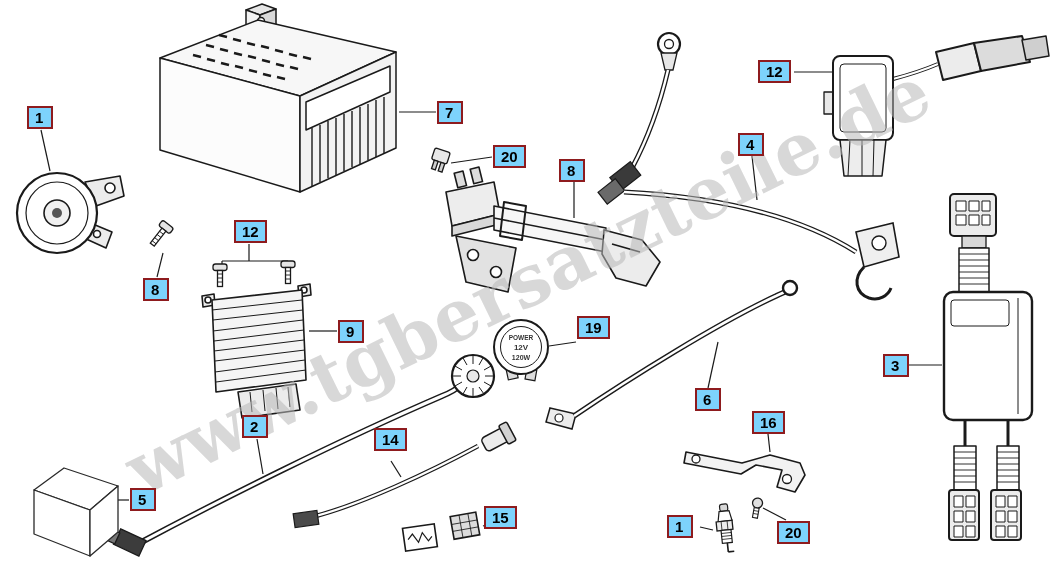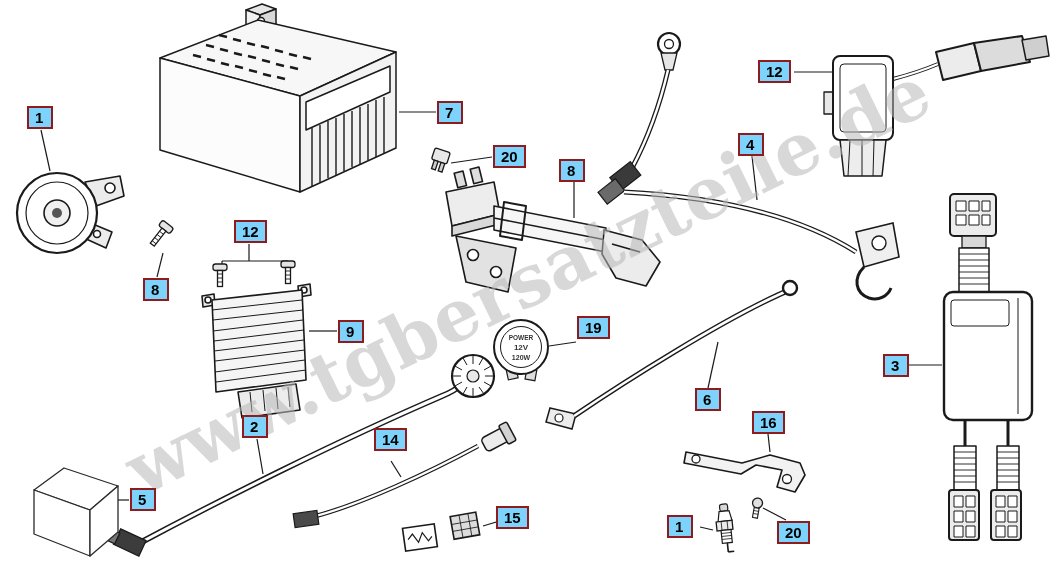--- a/index.html
+++ b/index.html
@@ -268,20 +268,20 @@
 <div class="part-label" style="left:738px;top:133px">4</div>
 <div class="part-label" style="left:130px;top:488px">5</div>
 <div class="part-label" style="left:695px;top:388px">6</div>
 <div class="part-label" style="left:437px;top:101px">7</div>
 <div class="part-label" style="left:143px;top:278px">8</div>
 <div class="part-label" style="left:338px;top:320px">9</div>
 <div class="part-label" style="left:559px;top:159px">8</div>
 <div class="part-label" style="left:234px;top:220px">12</div>
 <div class="part-label" style="left:758px;top:60px">12</div>
 <div class="part-label" style="left:374px;top:428px">14</div>
-<div class="part-label" style="left:496px;top:506px">15</div>
+<div class="part-label" style="left:484px;top:506px">15</div>
 <div class="part-label" style="left:752px;top:411px">16</div>
 <div class="part-label" style="left:667px;top:515px">1</div>
 <div class="part-label" style="left:777px;top:521px">20</div>
 <div class="part-label" style="left:577px;top:316px">19</div>
 <div class="part-label" style="left:493px;top:145px">20</div>
 
 </div>
 
 </body></html>

